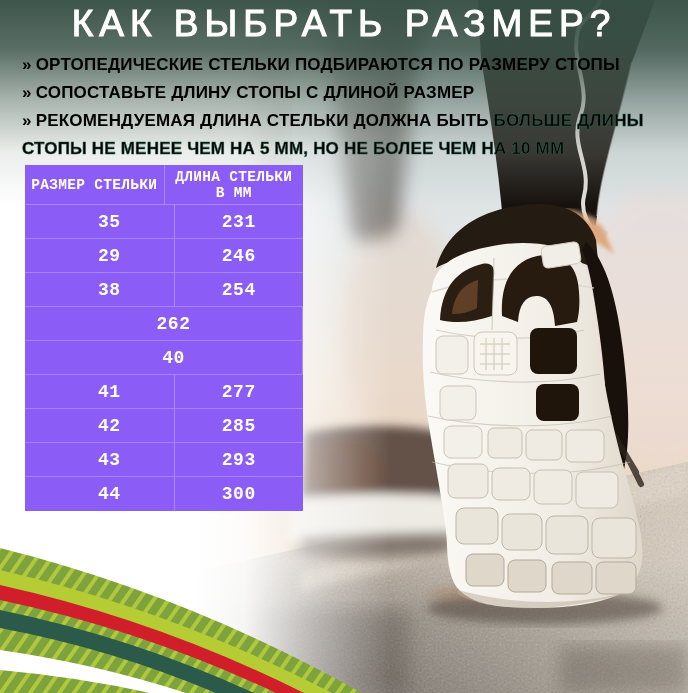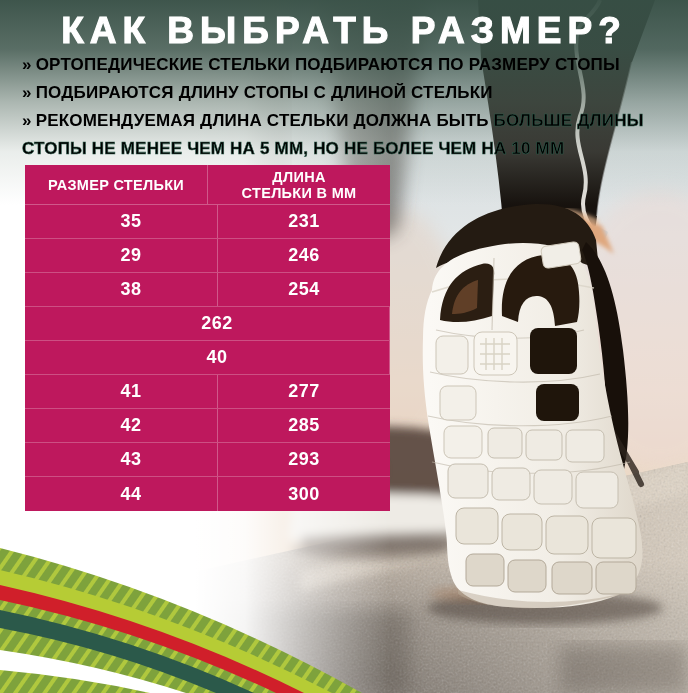--- a/index.html
+++ b/index.html
@@ -10,33 +10,33 @@
   .photo-svg{position:absolute;inset:0;display:block;}
   .white-fade{
     position:absolute;inset:0;pointer-events:none;
     background:linear-gradient(90deg,#ffffff 0px,#ffffff 195px,rgba(255,255,255,.93) 245px,rgba(255,255,255,.55) 305px,rgba(255,255,255,0) 390px);
   }
   .top-grad{
     position:absolute;top:0;left:0;right:0;height:205px;pointer-events:none;
     background:linear-gradient(180deg,rgba(56,80,70,.97) 0%,rgba(62,86,76,.86) 24%,rgba(96,117,106,.52) 50%,rgba(166,181,172,.24) 74%,rgba(255,255,255,0) 100%);
   }
   .title{
-    position:absolute;top:10px;left:0;right:0;text-align:center;
-    color:#ffffff;font-size:37px;font-weight:700;letter-spacing:6px;
+    position:absolute;top:3px;left:0;right:0;text-align:center;
+    color:#ffffff;font-size:37px;font-weight:400;letter-spacing:6px;
     -webkit-text-stroke:1.1px #ffffff;white-space:nowrap;
   }
   .bullets{
     position:absolute;top:51px;left:22px;width:652px;
     color:#000000;font-size:17px;font-weight:700;line-height:28px;letter-spacing:.2px;
   }
   .bullet .marker{margin-right:4px;}
   .bullet strong{font-weight:800;-webkit-text-stroke:.55px #2b5c4b;}
   .size-table{
-    position:absolute;top:165px;left:25px;width:365px;
-    background:#be185d;color:#ffffff;
+    position:absolute;top:165px;left:25px;width:278px;
+    background:#8b5cf6;color:#ffffff;font-family:Liberation Mono, monospace;
   }
   .thead{display:flex;height:40px;border-bottom:1px solid rgba(255,255,255,.28);box-sizing:border-box;}
   .th{
     flex:1;display:flex;align-items:center;justify-content:center;text-align:center;
     font-weight:700;font-size:14.5px;line-height:16px;letter-spacing:.3px;
   }
   .th:first-child{border-right:1px solid rgba(255,255,255,.28);}
   .th:nth-child(2) span{display:block;max-width:118px;}
   .trow{display:flex;height:34px;border-bottom:1px solid rgba(255,255,255,.24);box-sizing:border-box;}
   .trow:last-child{border-bottom:none;}
@@ -197,21 +197,21 @@
   <div class="white-fade"></div>
 
   <div class="top-grad"></div>
 
   <div class="title">КАК ВЫБРАТЬ РАЗМЕР?</div>
 
   <div class="bullets">
 
       <div class="bullet"><span class="marker">»</span><span>ОРТОПЕДИЧЕСКИЕ СТЕЛЬКИ ПОДБИРАЮТСЯ ПО РАЗМЕРУ СТОПЫ</span> </div>
 
-      <div class="bullet"><span class="marker">»</span><span>ПОДБИРАЮТСЯ ДЛИНУ СТОПЫ С ДЛИНОЙ СТЕЛЬКИ</span> </div>
+      <div class="bullet"><span class="marker">»</span><span>СОПОСТАВЬТЕ ДЛИНУ СТОПЫ С ДЛИНОЙ РАЗМЕР</span> </div>
 
       <div class="bullet"><span class="marker">»</span><span>РЕКОМЕНДУЕМАЯ ДЛИНА СТЕЛЬКИ ДОЛЖНА БЫТЬ</span> <strong>БОЛЬШЕ ДЛИНЫ СТОПЫ НЕ МЕНЕЕ ЧЕМ НА 5 ММ, НО НЕ БОЛЕЕ ЧЕМ НА 10 ММ</strong></div>
     </div>
 
   <div class="size-table">
     <div class="thead">
       <div class="th">
           <span>РАЗМЕР СТЕЛЬКИ</span>
         </div>
       <div class="th">

